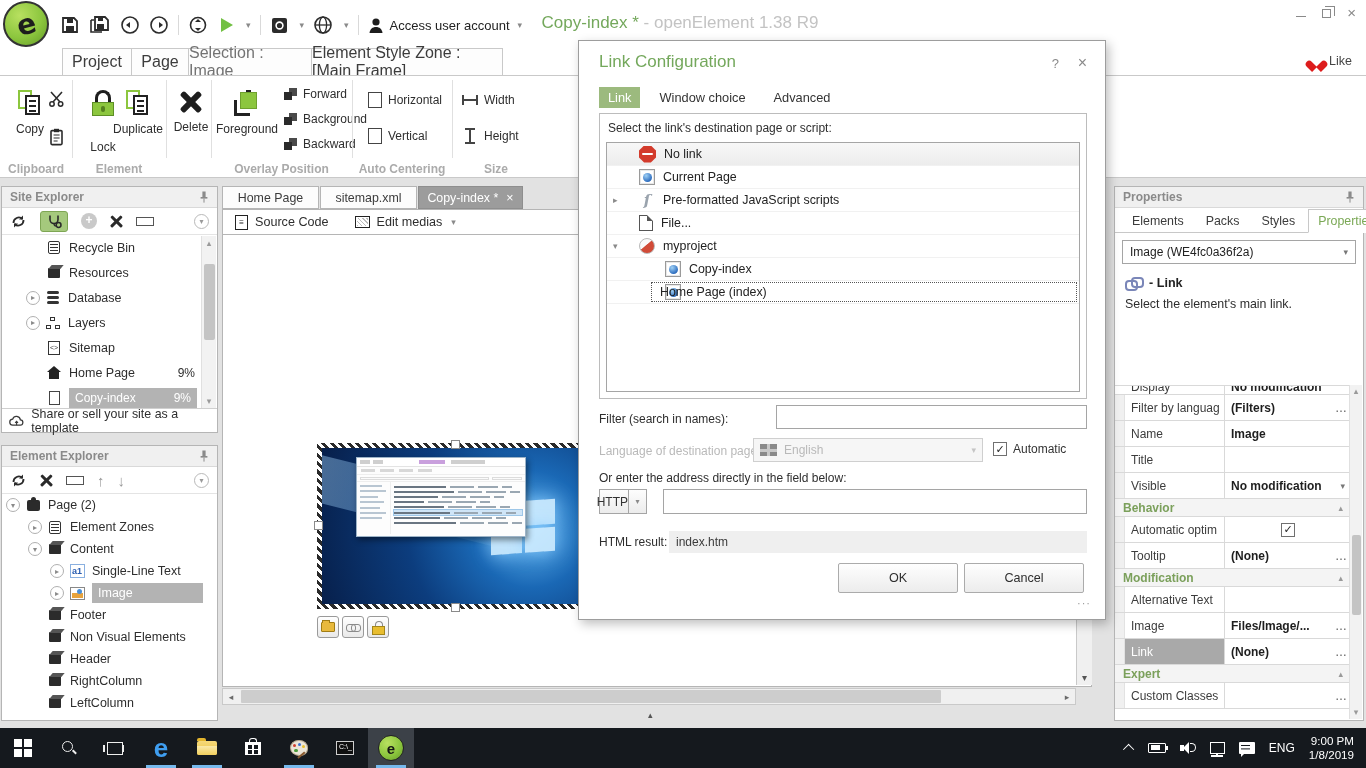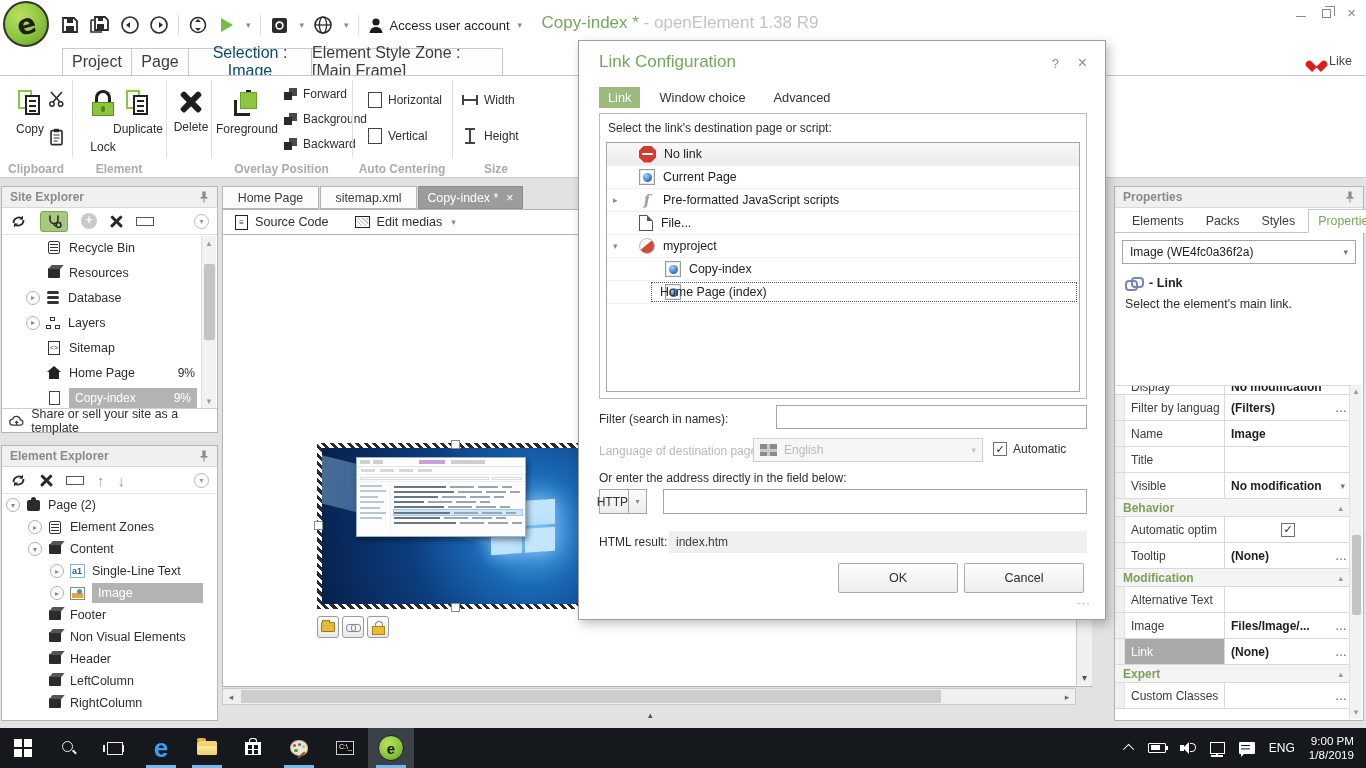--- a/index.html
+++ b/index.html
@@ -24,21 +24,21 @@
   .win-controls { position:absolute; right:10px; top:8px; display:flex; gap:16px; align-items:center; color:#8a8a8a; }
   .wc-min { width:10px; height:8px; border-bottom:1.5px solid #8a8a8a; }
   .wc-restore { width:9px; height:9px; border:1.2px solid #8a8a8a; position:relative; }
   .wc-restore:before { content:""; position:absolute; left:2px; top:-4px; width:9px; height:9px; border:1.2px solid #8a8a8a; border-left:none; border-bottom:none; }
   .wc-close { font-size:15px; line-height:10px; color:#8a8a8a; }
 
   
   #ribbon-tabs { position:absolute; left:0; top:48px; width:1366px; height:27px; }
   .rtab { position:absolute; top:0; height:27px; background:#fdfdfd; border:1px solid #c9c9c9; border-bottom:none;
           display:flex; align-items:center; justify-content:center; font-size:16px; color:#3c3c3c; }
-  .rtab.active { color:#0c4a6e;text-align:center; }
+  .rtab.active { color:#737373; }
   .like { position:absolute; right:14px; top:6px; display:flex; align-items:center; gap:6px; color:#444; font-size:12.5px; }
   .heart { width:13px; height:11px; position:relative; }
   .heart:before,.heart:after { content:""; position:absolute; top:0; width:7px; height:11px; border-radius:7px 7px 0 0; background:#dd1c1c; }
   .heart:before { left:0; transform:rotate(-45deg); transform-origin:100% 100%; }
   .heart:after  { left:6px; transform:rotate(45deg); transform-origin:0 100%; }
 
   
   #ribbon { position:absolute; left:0; top:75px; width:1366px; height:103px; background:#fff; border-top:1px solid #c9c9c9; border-bottom:1px solid #c9c9c9; }
   .rgroup-sep { position:absolute; top:4px; width:1px; height:78px; background:#e0e0e0; }
   .rlabel { position:absolute; top:86px; height:16px; font-weight:bold; color:#ababab; font-size:12px; text-align:center; }
@@ -696,27 +696,27 @@
     <div class="trow" style="height:22px; padding-left:45px;">
       <span class="ti">
           <span class="cube"></span>
         </span>
       <span class="lbl">Header</span>
     </div>
     <div class="trow" style="height:22px; padding-left:45px;">
       <span class="ti">
           <span class="cube"></span>
         </span>
+      <span class="lbl">RightColumn</span>
+    </div>
+    <div class="trow" style="height:22px; padding-left:45px;">
+      <span class="ti">
+          <span class="cube"></span>
+        </span>
       <span class="lbl">LeftColumn</span>
-    </div>
-    <div class="trow" style="height:22px; padding-left:45px;">
-      <span class="ti">
-          <span class="cube"></span>
-        </span>
-      <span class="lbl">RightColumn</span>
     </div>
   </div>
 </div>
 
 <div class="doctab" style="left:222px; width:97px;">
   <span>Home Page</span>
 </div>
 <div class="doctab" style="left:320px; width:97px;">
   <span>sitemap.xml</span>
 </div>

